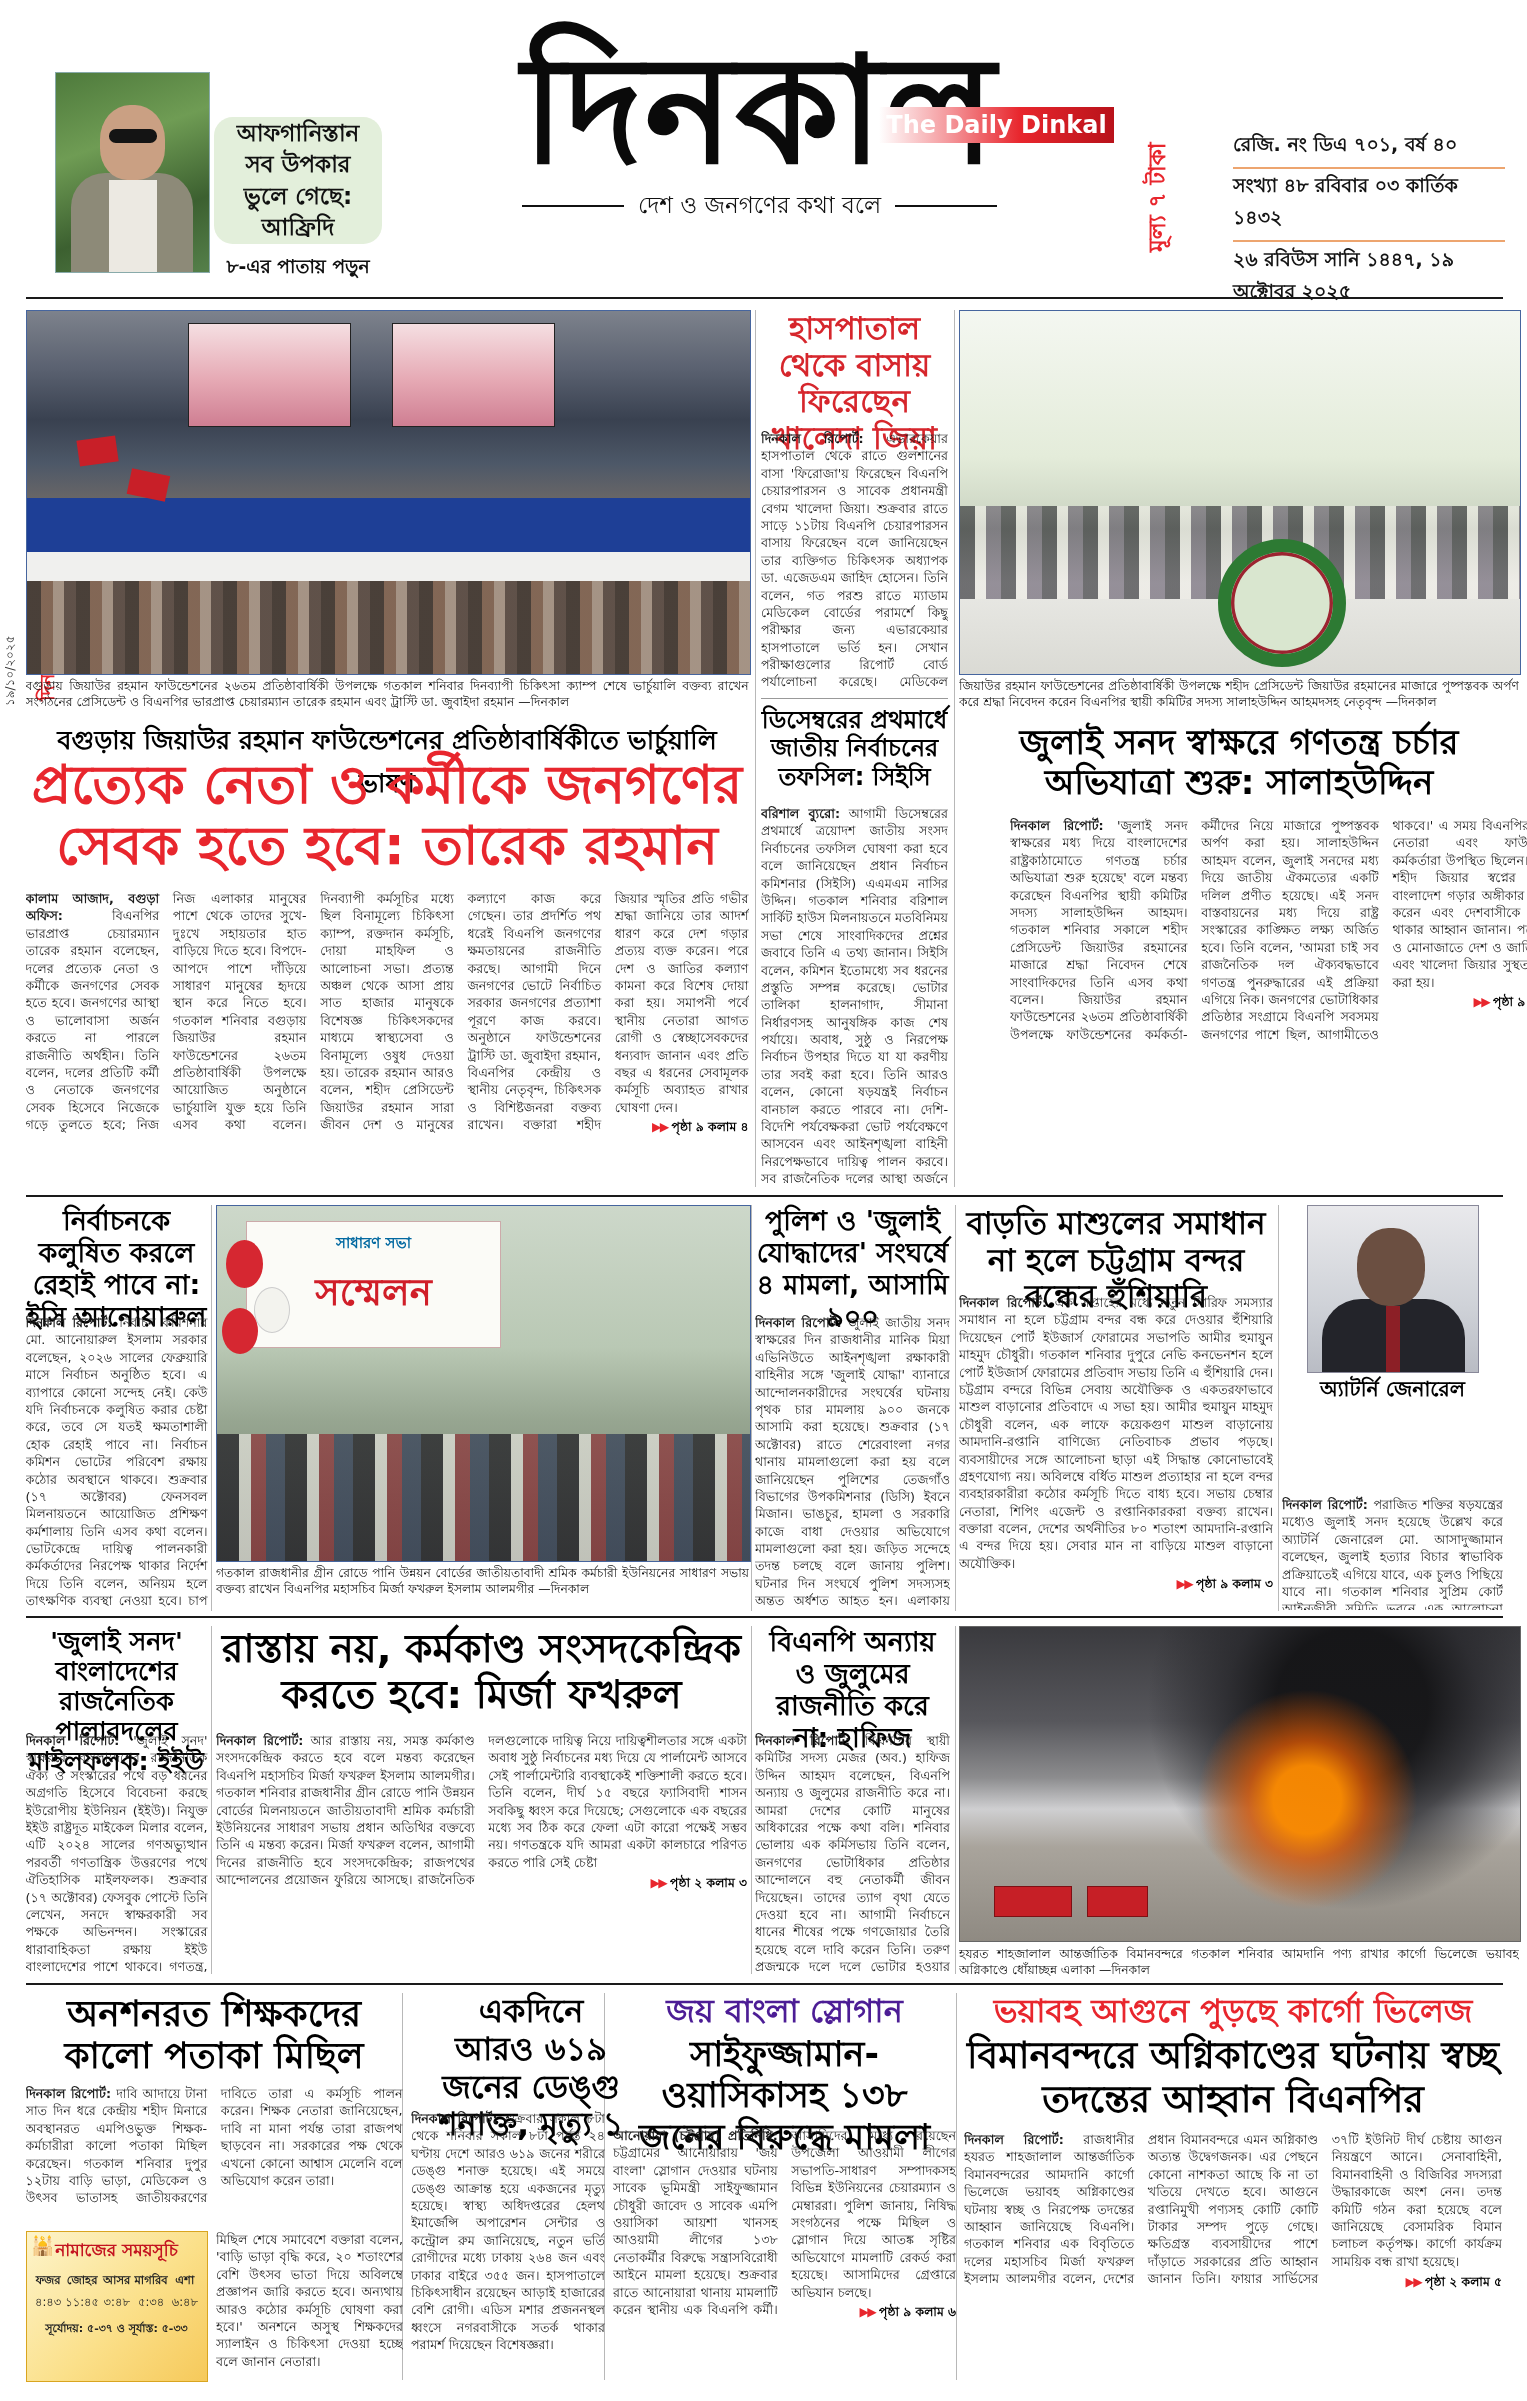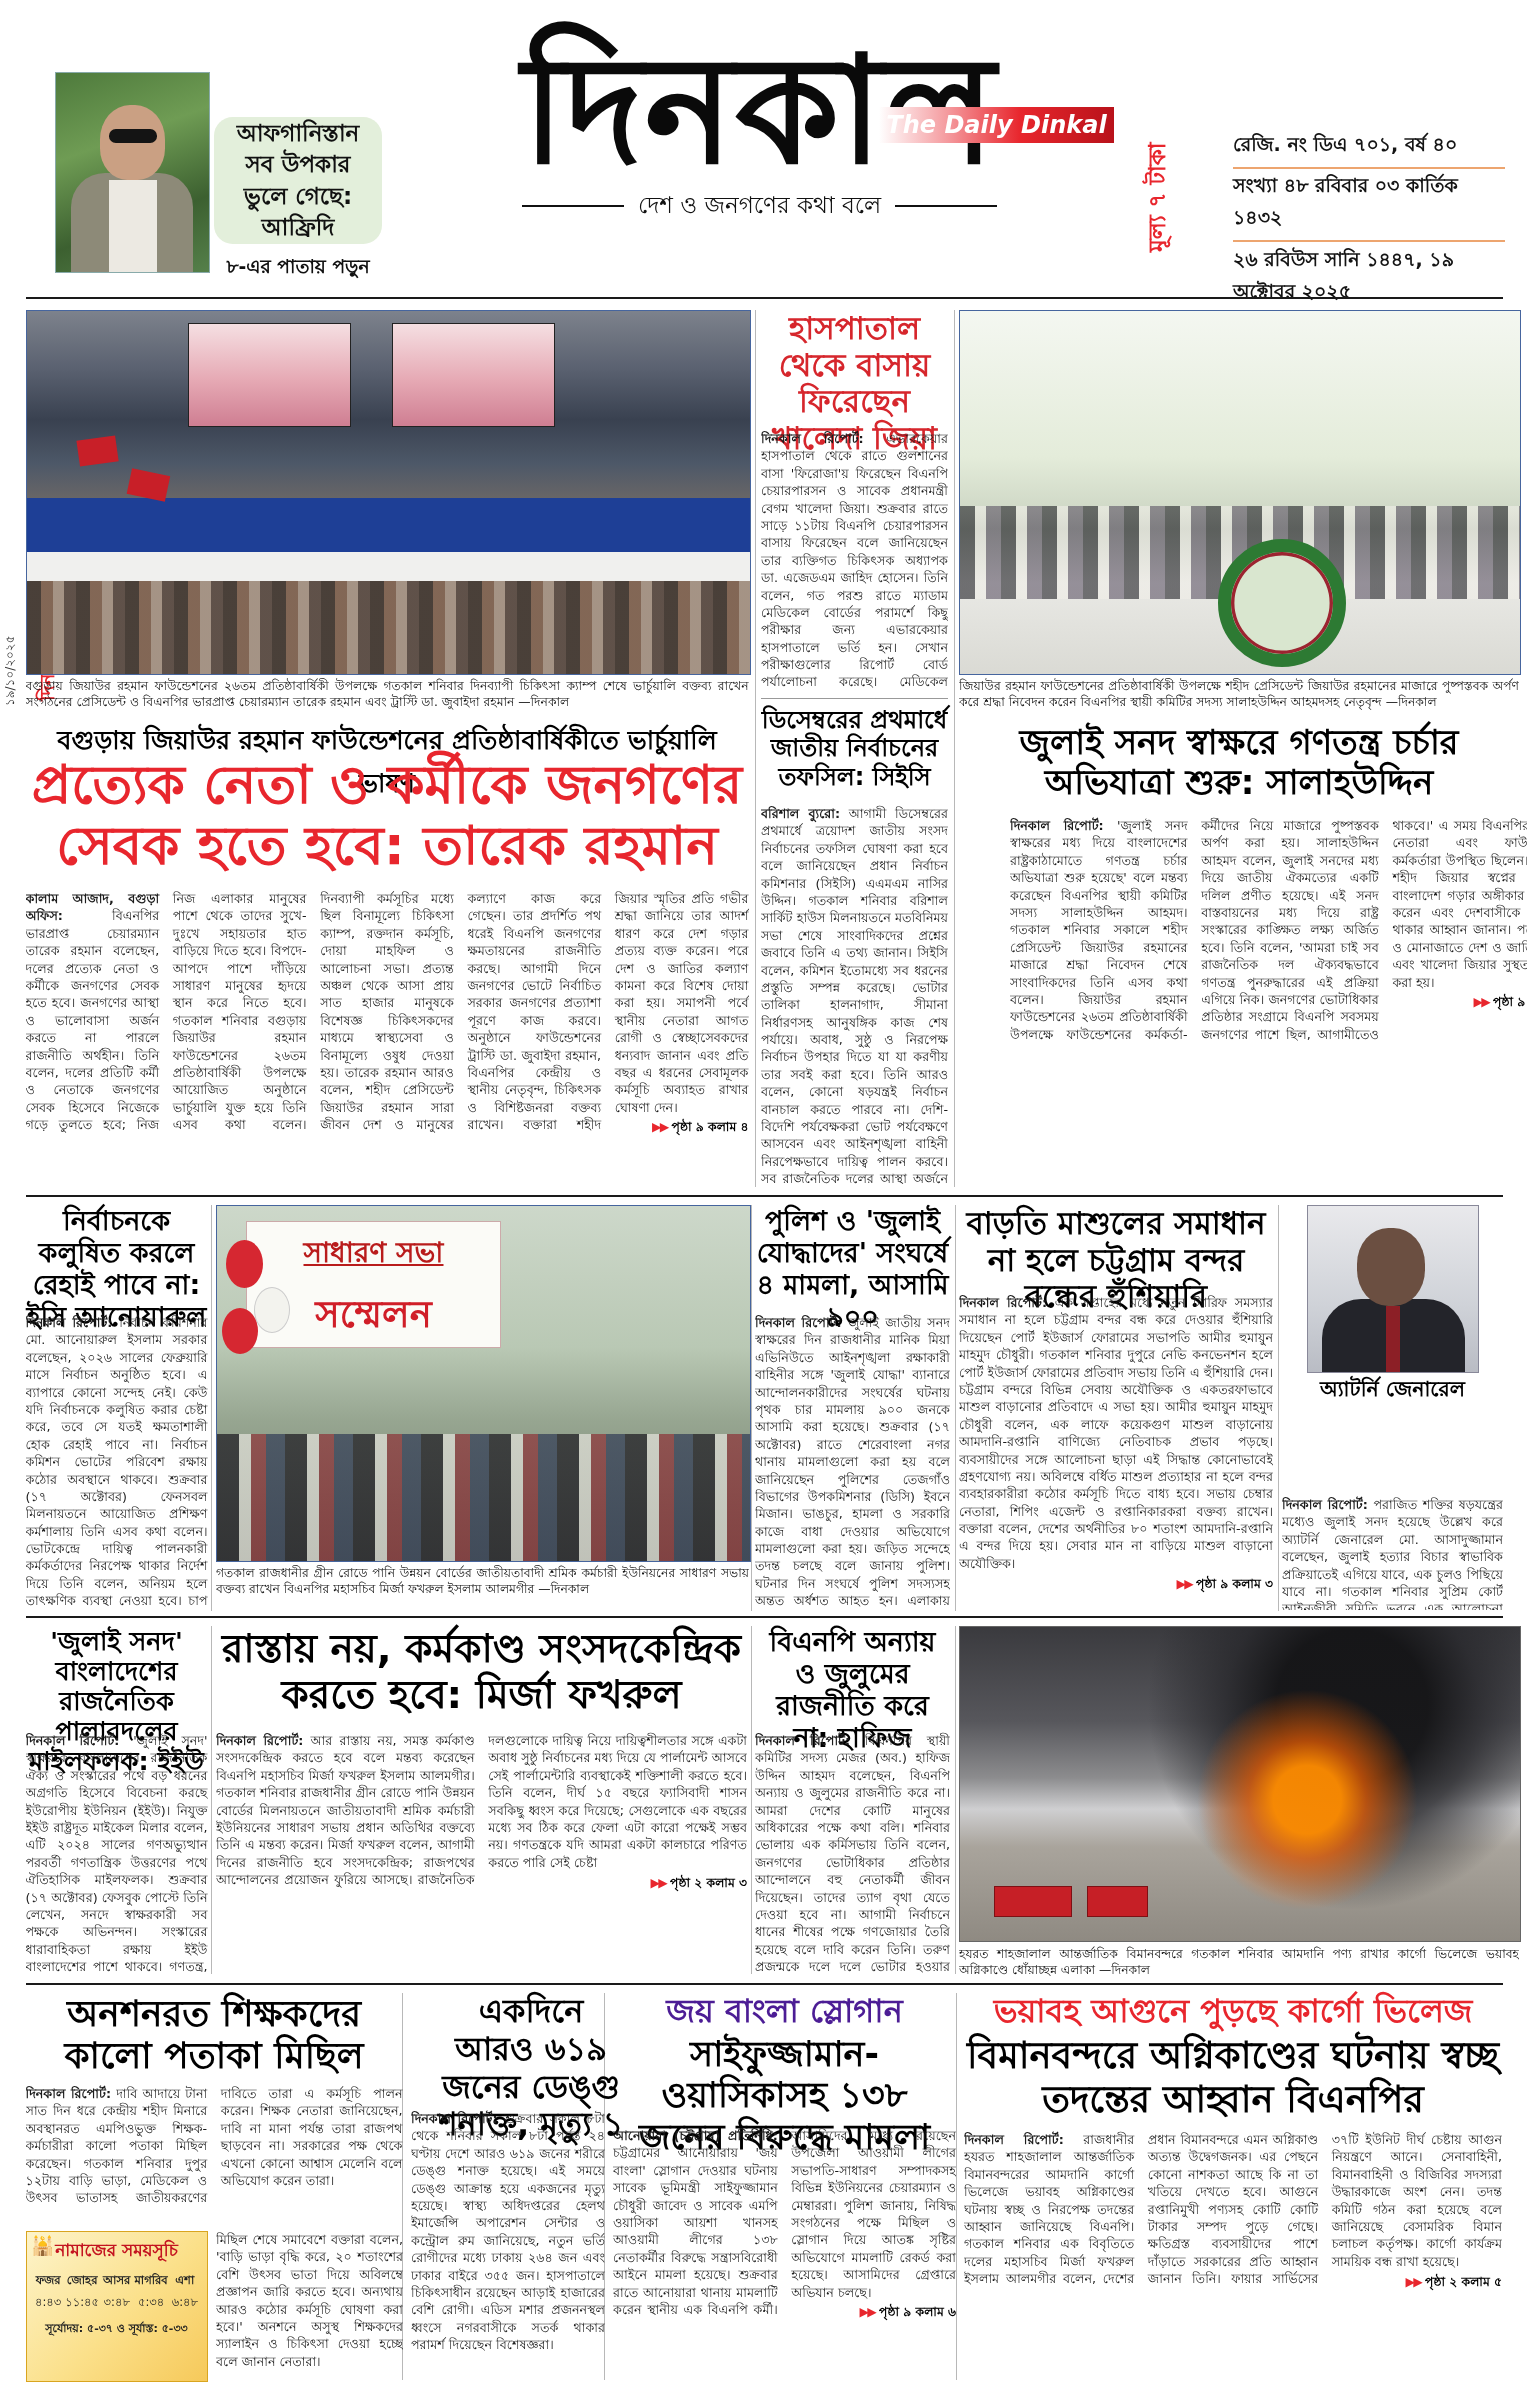--- a/index.html
+++ b/index.html
@@ -25,21 +25,21 @@
   .af-torso{position:absolute;left:15.3px;top:100px;width:122px;height:102px;border-radius:34px 34px 0 0;background:#8d8a78;}
   .af-shirt{position:absolute;left:53px;top:107px;width:48px;height:95px;background:#ece9e2;}
   .af-box{left:214px;top:117px;width:168px;height:127px;background:#e3efdb;border-radius:18.7px;display:flex;align-items:center;justify-content:center;text-align:center;font-size:23px;font-weight:bold;line-height:1.35;padding:3.4px 6.8px;box-sizing:border-box;}
   .af-page{left:214px;top:253px;width:168px;text-align:center;font-size:18.7px;font-weight:bold;}
   .masthead{left:386px;top:36px;width:747px;text-align:center;}
   .masthead .bn{font-size:149px;font-weight:bold;line-height:1.0;letter-spacing:1.7px;color:#0a0a0a;}
   .tagline{display:flex;align-items:center;justify-content:center;gap:13.6px;margin-top:1.7px;font-size:23px;font-weight:normal;color:#111;}
   .tl-line{display:inline-block;width:102px;height:2.5px;background:#111;}
   .daily-banner{left:879px;top:107px;width:235px;height:36px;display:flex;align-items:center;justify-content:center;
     background:linear-gradient(90deg,#ffffff 0%,#f4979b 30%,#e8262d 60%,#b8121a 100%);
-    color:#fff;font-weight:bold;font-style:italic;font-size:24px;text-align:right;}
+    color:#fff;font-weight:bold;font-size:24px;text-align:right;}
   .price{left:1137px;top:117px;width:37px;height:161px;writing-mode:vertical-rl;transform:rotate(180deg);
     color:#e8262d;font-weight:bold;font-size:23px;text-align:center;}
   .info{left:1233px;top:127px;width:272px;font-size:19px;font-weight:600;color:#141414;}
   .iline{padding:2.5px 0 5.1px;border-bottom:2.1px solid #eda56f;}
   .iline:last-of-type{border-bottom:2.1px solid #eda56f;}
   .email-box{margin-top:7.6px;background:#cde9f6;padding:6.8px 8.5px;font-size:14.4px;font-weight:bold;color:#173a52;}
   .ebox-line{display:flex;align-items:center;gap:6.8px;line-height:1.55;}
   .sq{width:9.3px;height:9.3px;background:#e8262d;display:inline-block;flex:0 0 auto;}
   .side-vert{left:0;top:543px;width:25.5px;height:255px;writing-mode:vertical-rl;transform:rotate(180deg);
     display:flex;flex-direction:column;align-items:center;gap:12px;}
@@ -55,21 +55,21 @@
   .drape2{position:absolute;left:0;right:0;top:241px;height:34px;background:#f0f0ee;}
   .crowd{position:absolute;left:0;right:0;bottom:0;height:93px;
     background:repeating-linear-gradient(90deg,rgba(20,16,14,.55) 0 13.6px,rgba(122,84,62,.5) 13.6px 25.5px,rgba(196,178,162,.45) 25.5px 37px,rgba(60,48,44,.55) 37px 49px),#8b7a6d;}
   .flag{position:absolute;width:39px;height:25.5px;background:#c81f28;transform:rotate(-8deg);}
   .ph-wreath-bg{position:absolute;inset:0;background:linear-gradient(180deg,#f4f7f1 0%,#e4ecda 40%,#cfd8c6 55%,#b9c2b2 60%,#e9e9e5 75%,#dadad4 100%);}
   .wr-crowd{position:absolute;left:0;right:0;top:195px;height:93px;
     background:repeating-linear-gradient(90deg,rgba(30,30,36,.6) 0 15.3px,rgba(240,238,232,.6) 15.3px 25.5px,rgba(80,70,90,.55) 25.5px 41px);}
   .wreath{position:absolute;left:46%;bottom:6.8px;width:102px;height:102px;border-radius:50%;border:13.6px solid #2d7a33;background:#d9e6cf;box-shadow:0 0 0 3.4px #9c2430 inset;}
   .ph-stage-bg{position:absolute;inset:0;background:linear-gradient(180deg,#cdd8ca 0%,#b9c8b4 40%,#97a691 60%,#6f7a6b 100%);}
   .st-banner{position:absolute;left:29px;top:15.3px;width:255px;height:127px;background:#fbfbf7;border:0.8px solid #caa;padding:8.5px;box-sizing:border-box;text-align:center;}
-  .st-banner .s1{display:block;color:#b91c1c;font-weight:bold;font-size:28px;text-decoration:underline;}
+  .st-banner .s1{display:block;color:#0369a1;font-weight:bold;font-size:15px;}
   .st-banner .s2{display:block;color:#d01e28;font-weight:bold;font-size:37px;margin-top:6.8px;}
   .balloon{position:absolute;border-radius:50%;}
   .st-people{position:absolute;left:0;right:0;bottom:0;height:127px;
     background:repeating-linear-gradient(90deg,rgba(25,22,30,.7) 0 22px,rgba(235,232,226,.65) 22px 34px,rgba(140,30,40,.6) 34px 49px,rgba(40,50,80,.65) 49px 68px);}
   .ph-fire-bg{position:absolute;inset:0;background:
     radial-gradient(circle at 62% 55%, rgba(255,140,0,.95) 0 34px, rgba(255,100,0,.65) 59px, rgba(0,0,0,0) 110px),
     radial-gradient(circle at 70% 25%, rgba(20,20,22,.95) 0 76px, rgba(40,40,44,.8) 127px, rgba(0,0,0,0) 204px),
     linear-gradient(180deg,#3a3a3e 0%,#57575c 30%,#8c8c8e 48%,#cfcfd1 58%,#a9a49c 70%,#8f8a82 100%);}
   .truck{position:absolute;bottom:24px;height:29px;background:#c61f26;border:0.8px solid #7d1014;}
   .ph-att-bg{position:absolute;inset:0;background:linear-gradient(180deg,#e9e9ec 0%,#cfd2d8 60%,#b9bcc4 100%);}

